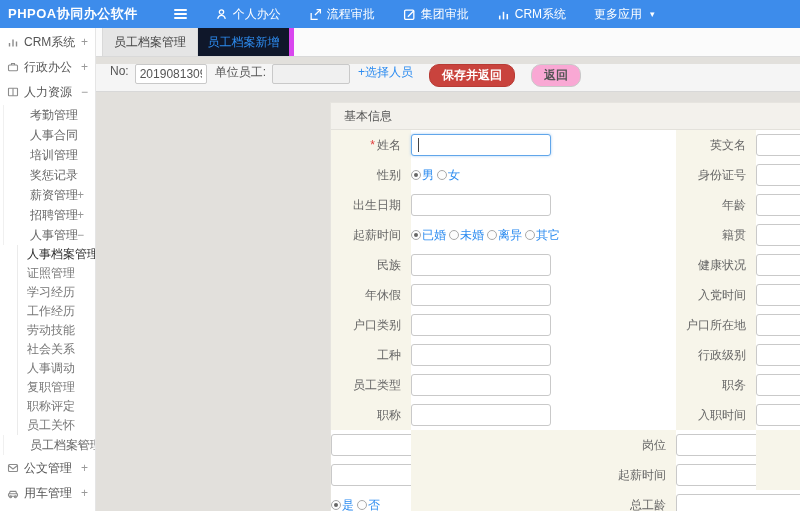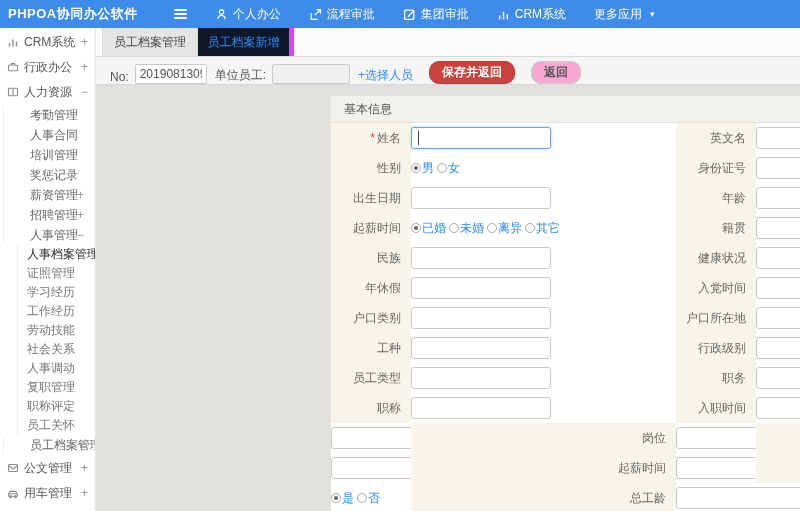--- a/index.html
+++ b/index.html
@@ -31,21 +31,21 @@
   .main{flex:1;display:flex;flex-direction:column;overflow:hidden;background:#e2e0dc;}
 
   
   .tabbar{height:29px;background:#fbfbfb;border-bottom:1px solid #d9d9d9;display:flex;flex-shrink:0;}
   .tab{width:96px;line-height:28px;text-align:center;font-size:12px;cursor:pointer;}
   .tab.inactive{background:#e5e5e5;color:#444;border-left:1px solid #d9d9d9;border-right:1px solid #d9d9d9;margin-left:6px;}
   .tab.active{background:#0f172a;color:#2d8cf0;border-right:5px solid #d946ef;}
 
   
   .toolbar{height:28px;background:#f5f5f5;border-bottom:1px solid #d8d8d8;display:flex;
-    align-items:flex-end;padding-left:14px;font-size:12px;color:#555;flex-shrink:0;}
+    align-items:flex-start;padding-left:14px;font-size:12px;color:#555;flex-shrink:0;margin-top:7px;}
   .tb-input{height:20px;border:1px solid #c9c9c9;border-radius:2px;background:#fff;
     font-size:12px;color:#555;padding:0 4px;margin-left:6px;outline:none;}
   #no-input{width:72px;}
   #emp-input{width:78px;background:#f0f0f0;}
   .tb-label{margin-left:8px;}
   .link{color:#2d8cf0;margin-left:8px;cursor:pointer;}
   .btn{font-size:12px;border-radius:10px;padding:0 12px;height:23px;line-height:21px;cursor:pointer;}
   .btn-danger{background:#c9433d;border:1px solid #b73b35;color:#fff;font-weight:bold;margin-left:16px;}
   .btn-plain{background:#f9a8d4;border:1px solid #c9c9c9;color:#555;margin-left:16px;font-weight:bold;}
 

